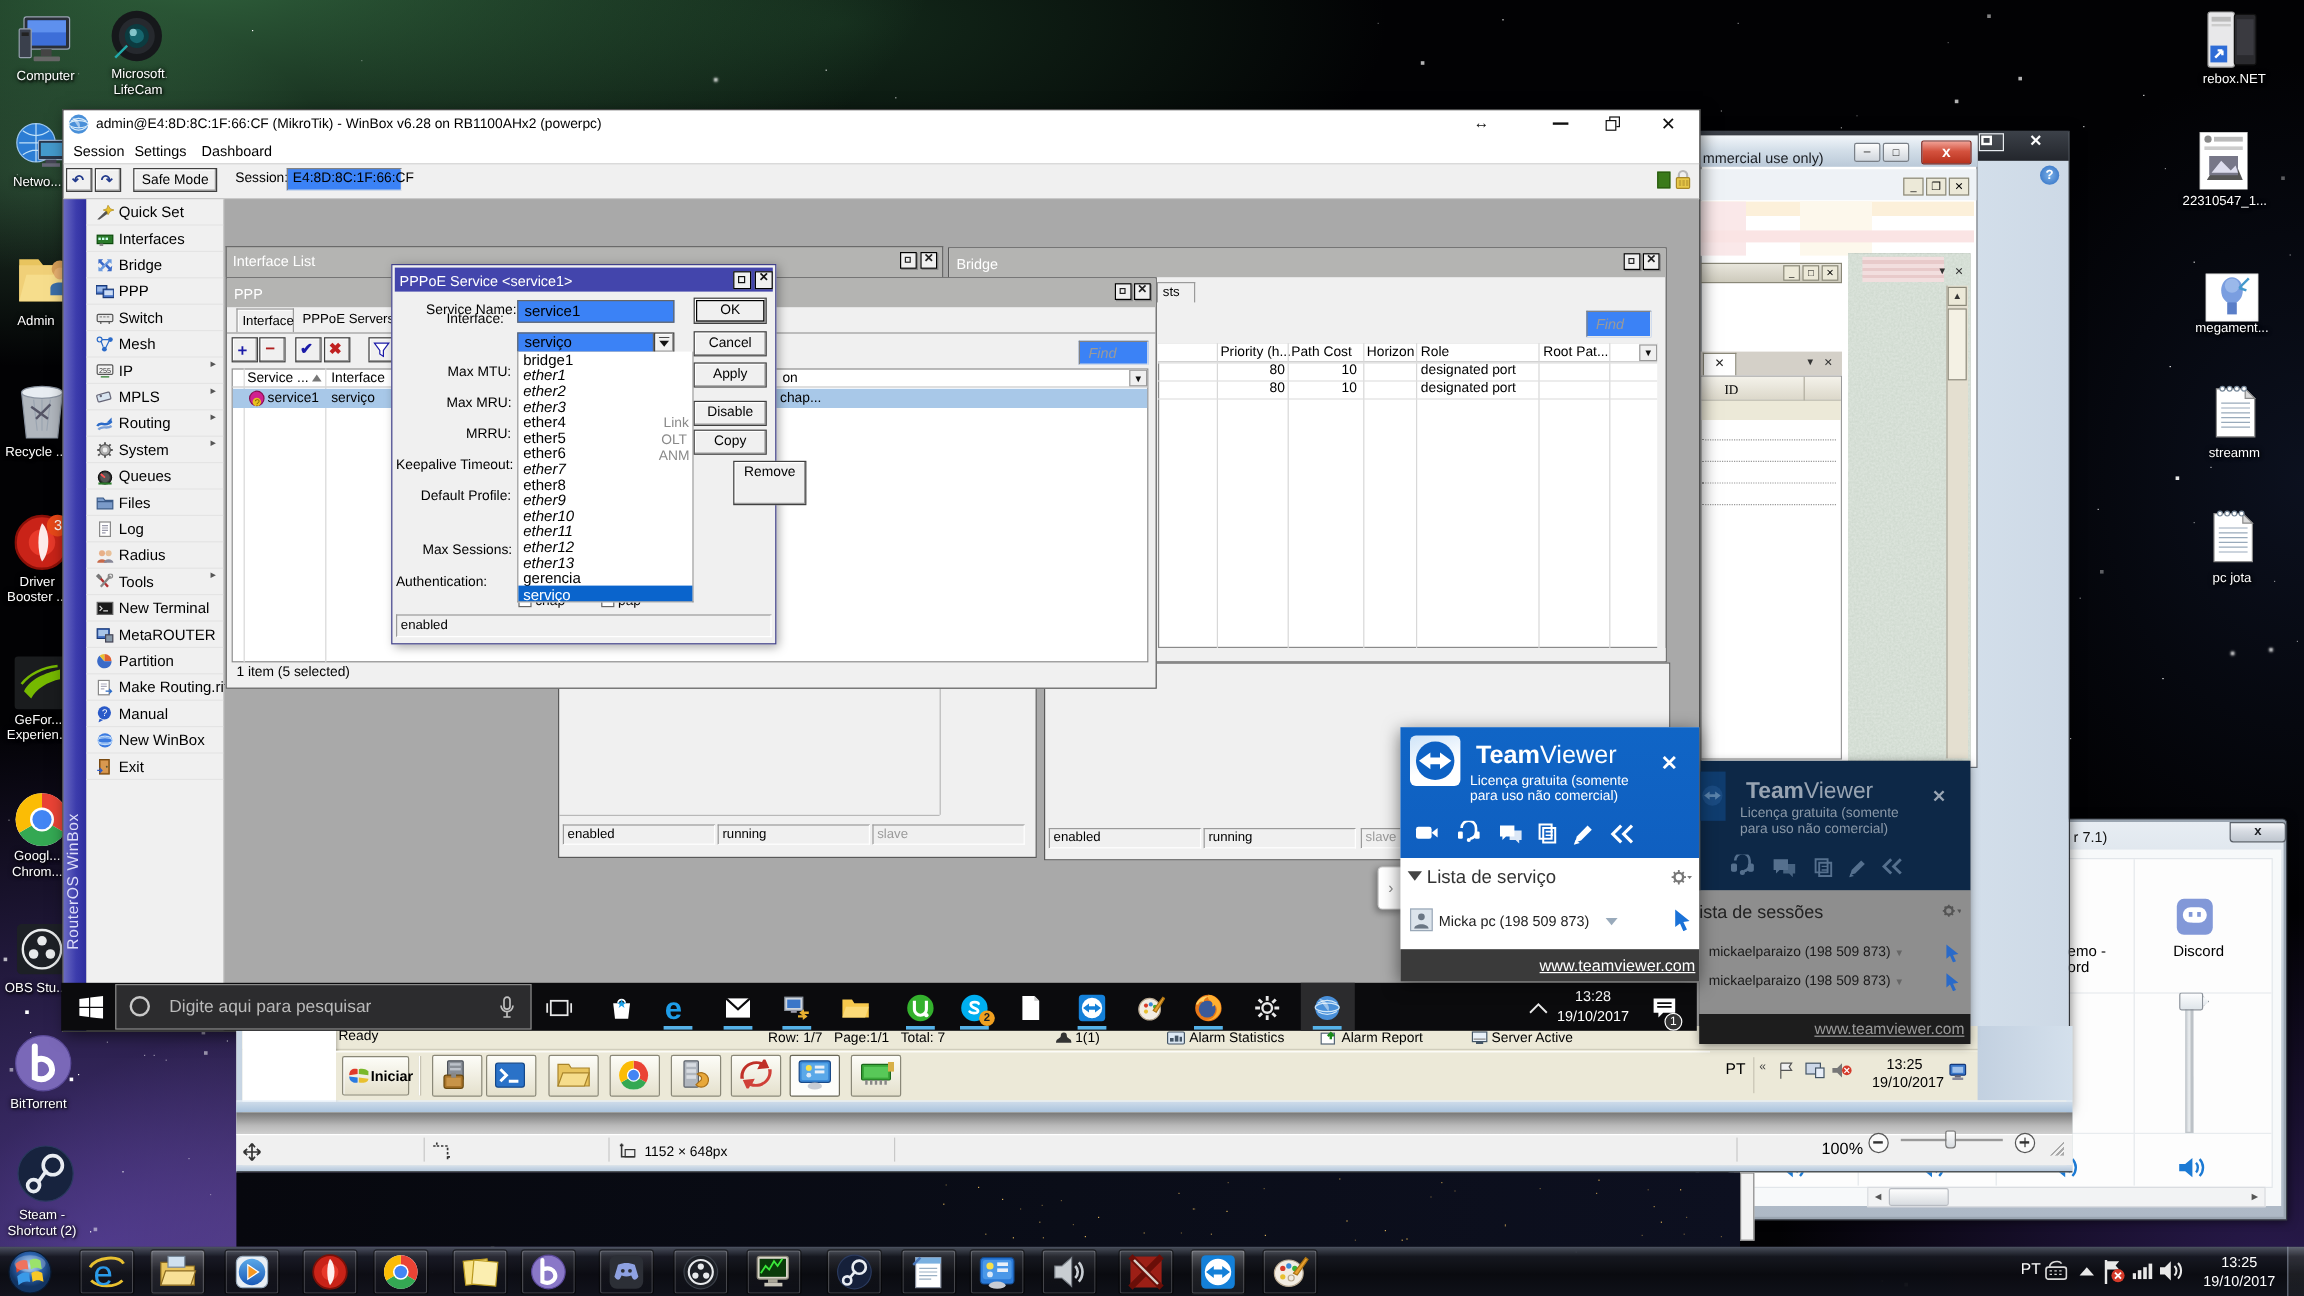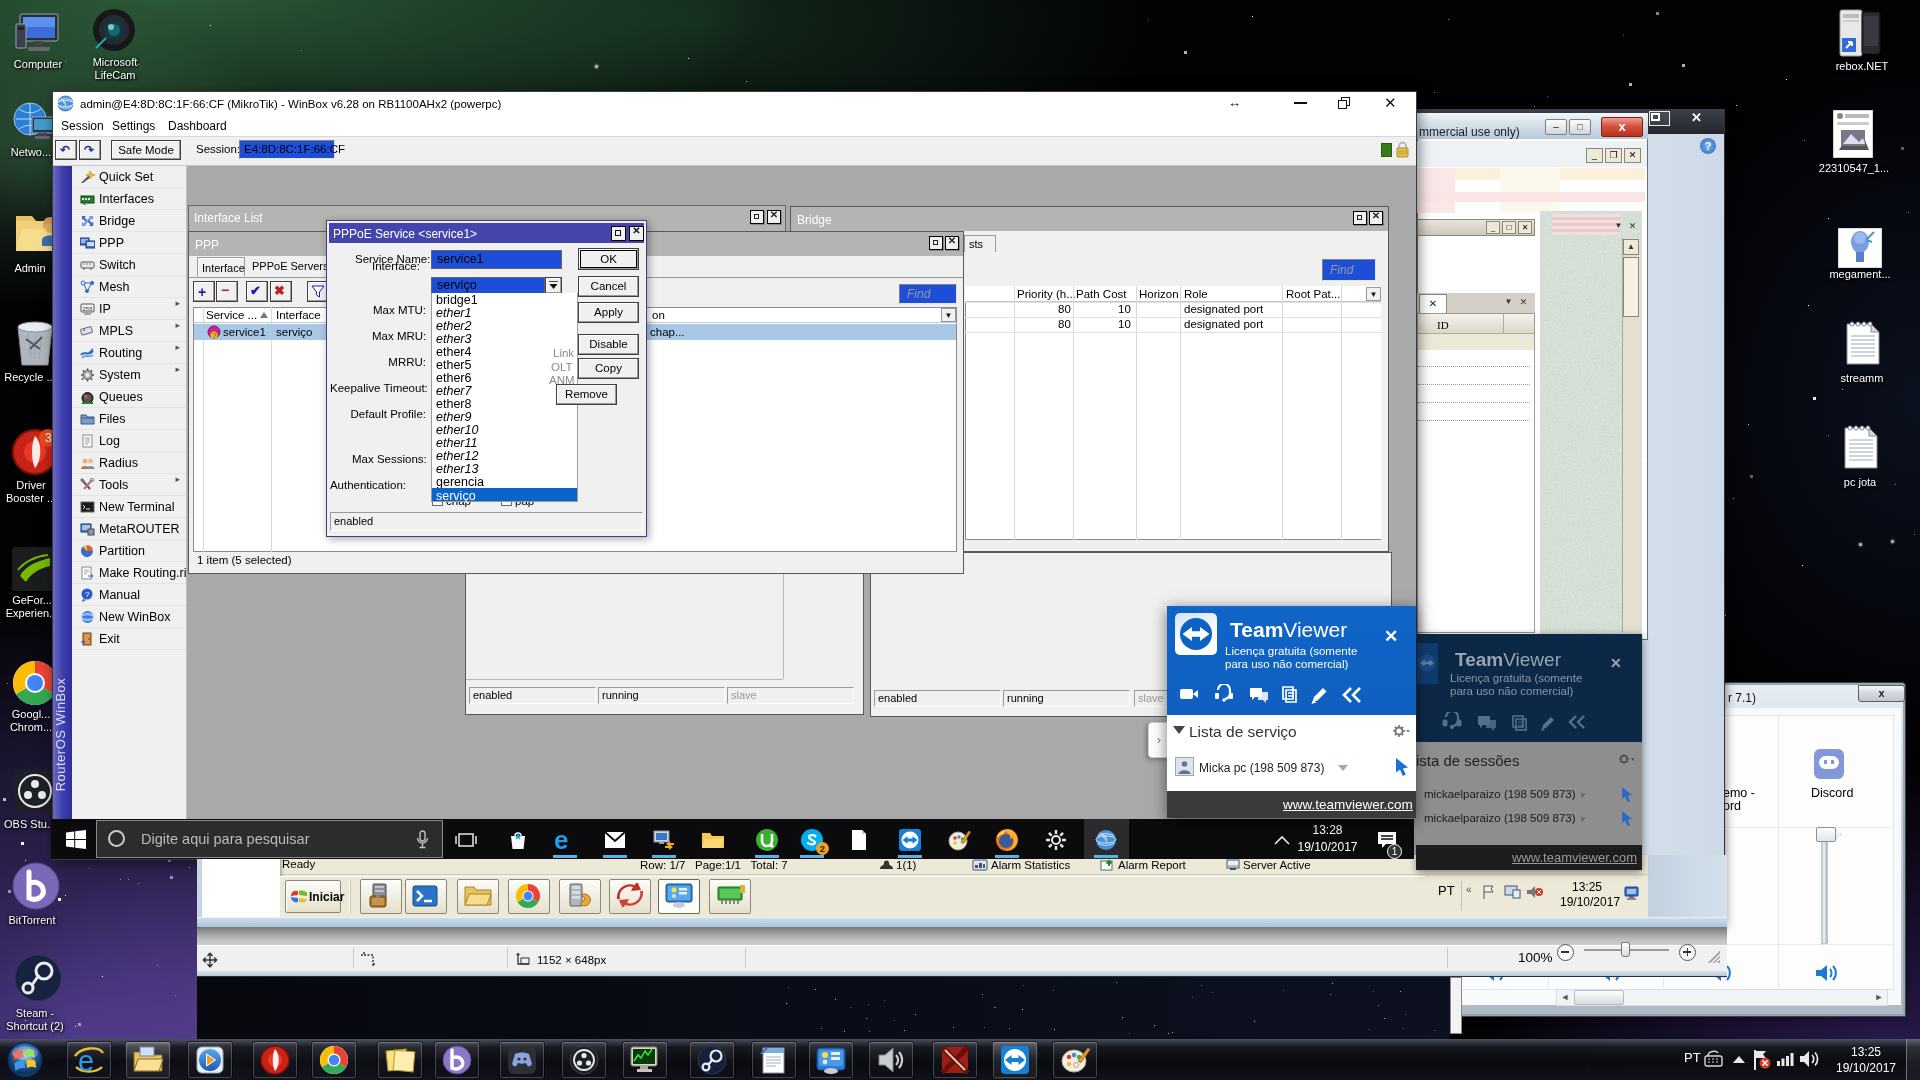--- a/index.html
+++ b/index.html
@@ -1,18 +1,18 @@
 <!DOCTYPE html>
 <html><head><meta charset="utf-8"><style>
 *{margin:0;padding:0;box-sizing:border-box}
 html,body{width:1920px;height:1080px;overflow:hidden;background:#010103;font-family:"Liberation Sans",sans-serif}
 .a{position:absolute}
 .dlab{position:absolute;text-align:center;color:#fff;font-size:11px;line-height:13px;text-shadow:1px 1px 2px #000,0 0 4px #000}
 .wbtn{position:absolute;width:14px;height:14px;background:#f0f0f0;border:1px solid #000;box-shadow:1px 1px 0 #888}
-.sunk{background:#1d4ed8;border:1px solid #828282;border-right-color:#e8e8e8;border-bottom-color:#e8e8e8}
+.sunk{background:#3b82f6;border:1px solid #828282;border-right-color:#e8e8e8;border-bottom-color:#e8e8e8}
 .cell{position:absolute;background:#f0f0f0;border:1px solid #9a9a9a;border-right-color:#fff;border-bottom-color:#fff;font-size:11px;color:#000;padding-left:3px;line-height:15px}
 .b3{background:#f0f0f0;border:1px solid #404040;box-shadow:inset -1px -1px 0 #9a9a9a, inset 1px 1px 0 #fff}
 .btxt{font-size:11.5px;text-align:center;color:#000}
 .lbl{position:absolute;font-size:11.5px;color:#000;white-space:nowrap}
 .wlbl{position:absolute;font-size:11px;color:#fff;white-space:nowrap}
 .mi{position:absolute;left:27px;font-size:12.5px;color:#000;white-space:nowrap}
 .ic16{position:absolute;left:8px;width:15px;height:13px}
 </style></head><body>
 <div class="a" id="desk" style="left:0;top:0;width:1920px;height:1080px;background:
 radial-gradient(1000px 440px at 160px -40px, rgba(80,165,100,.62), rgba(0,0,0,0) 62%),
@@ -678,21 +678,21 @@
 <div class="a wlbl" style="left:436px;top:489px;font-size:12.5px">serviço</div>
 <div class="a lbl" style="left:553px;top:347px;color:#8a8a8a">Link</div>
 <div class="a lbl" style="left:551px;top:361px;color:#8a8a8a">OLT</div>
 <div class="a lbl" style="left:549px;top:374px;color:#8a8a8a">ANM</div>
 
 <div class="a b3 btxt" style="left:578px;top:248px;width:61px;height:22px;line-height:20px;outline:1px solid #000;outline-offset:-3px">OK</div>
 <div class="a b3 btxt" style="left:578px;top:276px;width:61px;height:21px;line-height:19px">Cancel</div>
 <div class="a b3 btxt" style="left:578px;top:302px;width:61px;height:21px;line-height:19px">Apply</div>
 <div class="a b3 btxt" style="left:578px;top:334px;width:61px;height:21px;line-height:19px">Disable</div>
 <div class="a b3 btxt" style="left:578px;top:358px;width:61px;height:21px;line-height:19px">Copy</div>
-<div class="a b3 btxt" style="left:556px;top:384px;width:61px;height:21px;line-height:19px">Remove</div>
+<div class="a b3 btxt" style="left:611px;top:384px;width:61px;height:37px;line-height:19px">Remove</div>
 <div class="a cell" style="left:330px;top:512px;width:313px;height:19px;line-height:17px">enabled</div>
 
 
 <div class="a" style="left:197px;top:855px;width:1530px;height:122px;background:#ece9d8;border-left:5px solid #c8d6e4;border-right:5px solid #c8d6e4"></div>
 <div class="a" style="left:202px;top:858px;width:1520px;height:17px;background:#ece9d8;border-bottom:1px solid #d0cdbc"></div>
 <div class="a lbl" style="left:282px;top:858px">Ready</div>
 <div class="a lbl" style="left:640px;top:859px">Row: 1/7&nbsp;&nbsp;&nbsp;Page:1/1&nbsp;&nbsp;&nbsp;Total: 7</div>
 <svg class="a" style="left:878px;top:858px" width="15" height="13">
     <path d="M2 11 c0-4 4-3 4-6 a2.5 2.5 0 1 1 5 0 c0 3 4 2 4 6z" fill="#333"></path>
   </svg>

